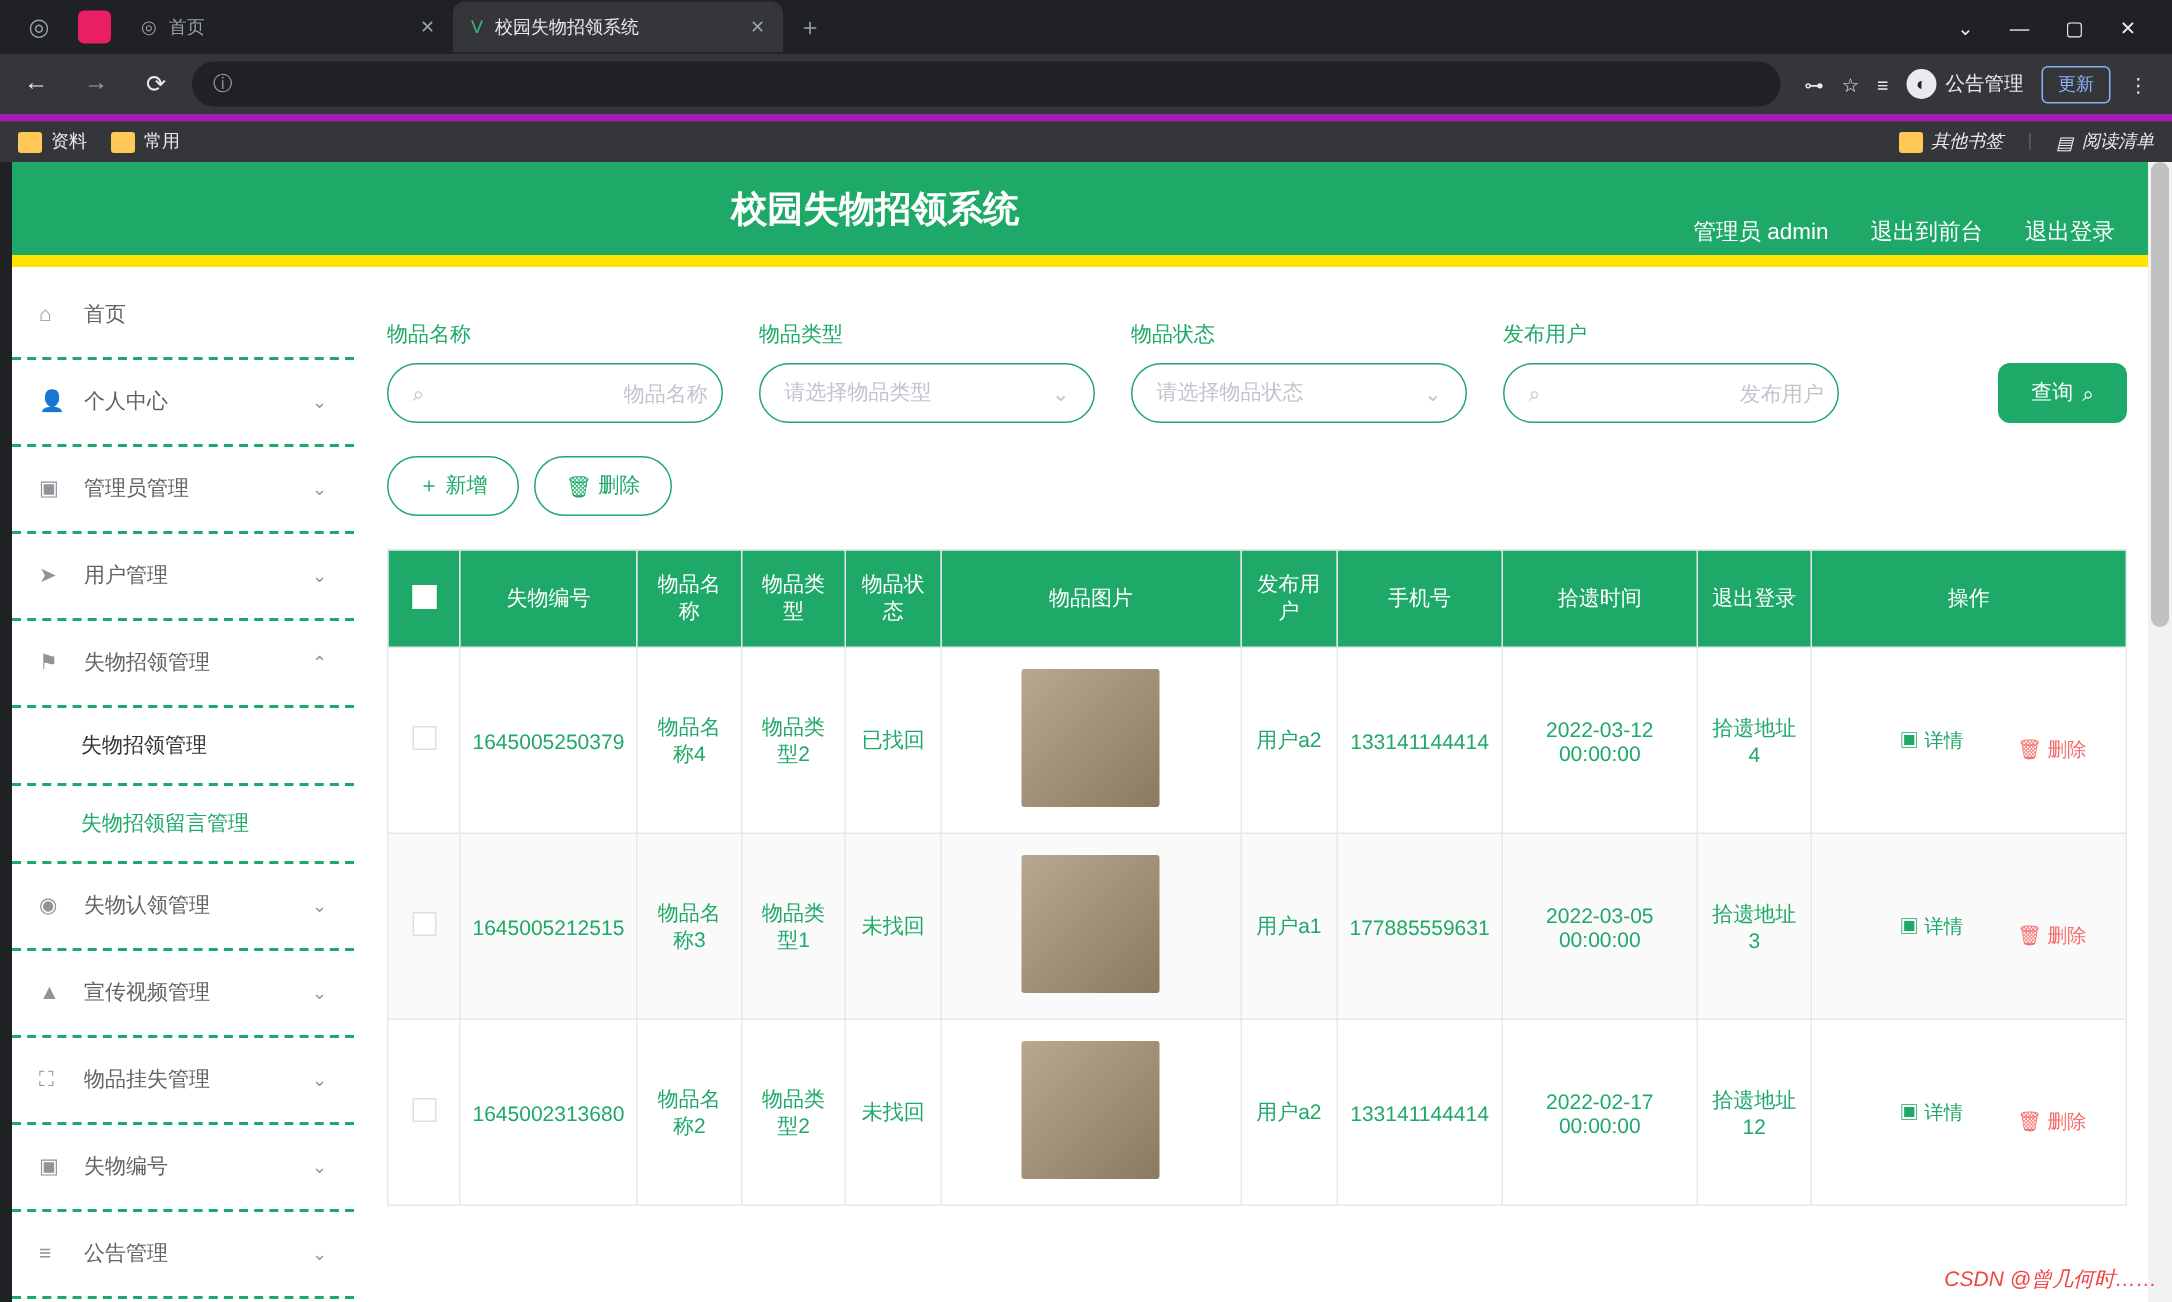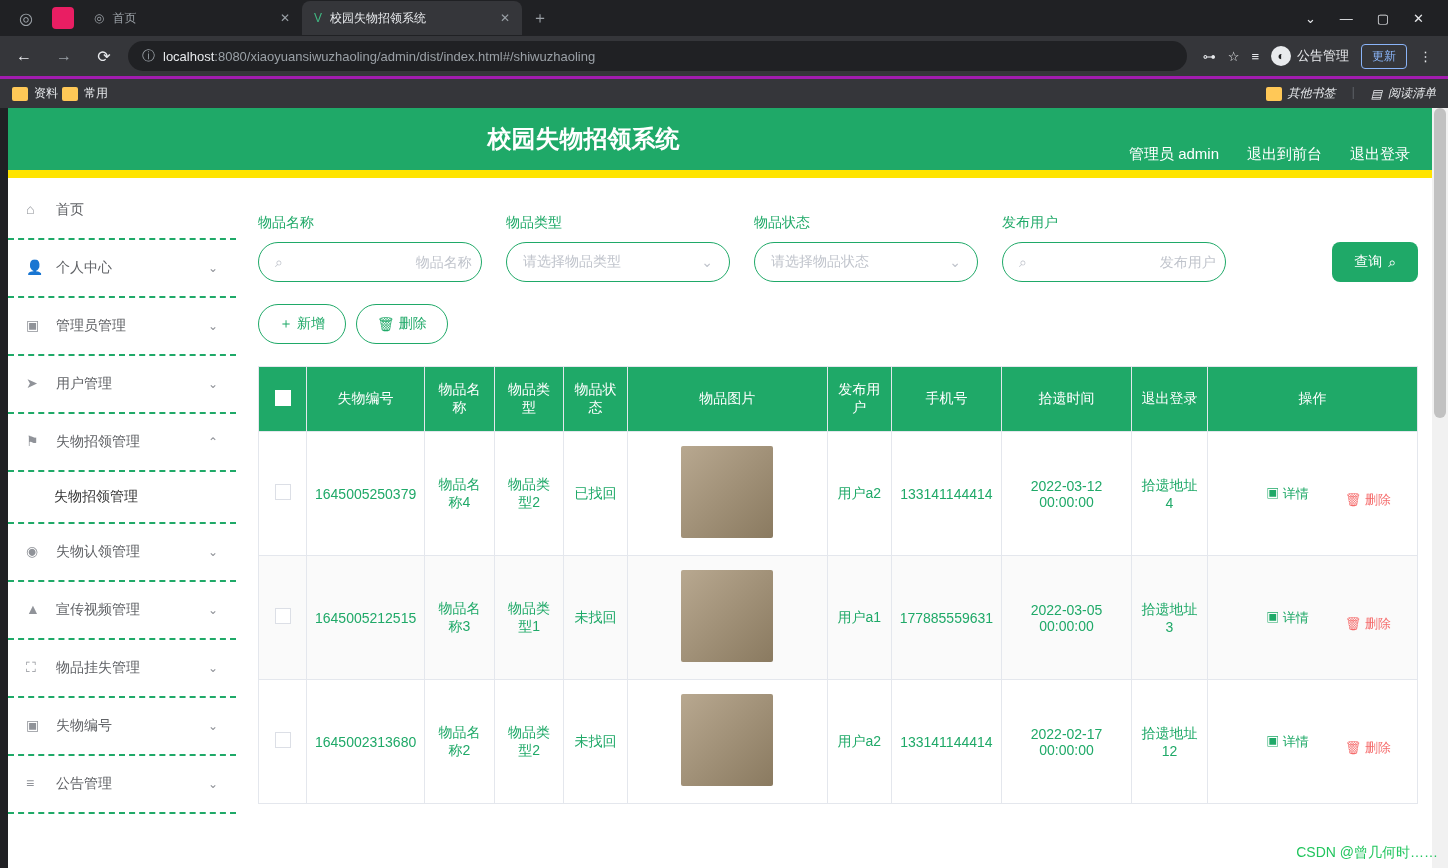--- a/index.html
+++ b/index.html
@@ -21,21 +21,21 @@
 .nav-btn { width:32px; height:32px; display:flex; align-items:center; justify-content:center; color:#9aa0a6; border-radius:50%; }
 .nav-btn.enabled { color:#e8eaed; }
 .url-box { flex:1; display:flex; align-items:center; background:#202124; border-radius:20px; height:30px; padding:0 14px; color:#9aa0a6; font-size:13px; gap:8px; }
 .url-text { color:#9aa0a6; }
 .url-text .host { color:#e8eaed; }
 .addr-right { display:flex; align-items:center; gap:12px; color:#e8eaed; font-size:13px; padding:0 8px; }
 .update-btn { border:1px solid #8ab4f8; color:#8ab4f8; padding:3px 10px; border-radius:4px; font-size:12px; }
 .incog { display:flex; align-items:center; gap:6px; }
 .incog-icon { width:20px; height:20px; background:#e8eaed; border-radius:50%; display:flex; align-items:center; justify-content:center; color:#202124; font-size:12px; }
 
-.bookmark-bar { display:flex; align-items:center; height:32px; background:#35363a; padding:0 12px; gap:4px; color:#e8eaed; font-size:12px; border-top:3px solid #a21caf; }
+.bookmark-bar { display:flex; align-items:center; height:32px; background:#35363a; padding:0 12px; gap:16px; color:#e8eaed; font-size:12px; border-top:5px solid #a21caf; }
 .bm-item { display:flex; align-items:center; gap:6px; }
 .bm-folder { width:16px; height:14px; background:#ffc857; border-radius:2px; }
 .bm-right { margin-left:auto; display:flex; gap:16px;font-style:italic; }
 
 
 .app { position:absolute; top:108px; left:8px; right:8px; bottom:0; background:#fff; display:flex; flex-direction:column; }
 .app-header { background:#1fa968; height:62px; display:flex; align-items:center; color:#fff; padding:0 30px; }
 .app-title { flex:1; text-align:center; font-size:24px; font-weight:bold; }
 .app-header-right { display:flex; gap:28px; font-size:15px;margin-top:30px; }
 .yellow-strip { height:8px; background:#ffe400; }
@@ -74,21 +74,21 @@
 .chk.white { border-color:#fff; }
 .img-ph { width:92px; height:92px; background:linear-gradient(135deg,#b8a890,#8a7a60); display:inline-block; border-radius:2px; }
 .row-btn { display:inline-flex; align-items:center; gap:4px; font-size:13px; padding:2px 6px; cursor:pointer; }
 .row-btn.detail { color:#1fa968; }
 .row-btn.del { color:#f56c6c;margin-top:12px; }
 .ops { display:flex; gap:24px; justify-content:flex-end; padding-right:12px; }
 
 .scrollbar-v { position:absolute; right:0; top:108px; bottom:0; width:16px; background:#f1f1f1; }
 .scrollbar-v::after { content:""; position:absolute; top:0; left:2px; right:2px; height:310px; background:#c1c1c1; border-radius:6px; }
 
-.watermark { position:absolute; right:10px; bottom:6px; color:#22c55e; font-size:14px; }
+.watermark { position:absolute; right:10px; bottom:6px; color:#ef4444; font-size:14px;font-style:italic; }
 </style>
 </head>
 <body>
 
 <div class="browser-top">
   <div class="tab-strip">
     <div class="tab-icon">◎</div>
     <div class="tab-icon pink"></div>
     <div class="tab inactive">
       <span>◎</span>
@@ -108,21 +108,20 @@
       <span>✕</span>
     </div>
   </div>
 
   <div class="addr-bar">
     <div class="nav-btn enabled">←</div>
     <div class="nav-btn">→</div>
     <div class="nav-btn enabled">⟳</div>
     <div class="url-box">
       <span>ⓘ</span>
-      <span class="url-text"><span class="host">localhost</span><span>:8080/xiaoyuansiwuzhaoling/admin/dist/index.html#/shiwuzhaoling</span></span>
     </div>
     <div class="addr-right">
       <span>⊶</span>
       <span>☆</span>
       <span>≡</span>
       <span class="incog">
         <span class="incog-icon">◐</span>
         <span>公告管理</span>
       </span>
       <span class="update-btn">更新</span>
@@ -185,20 +184,23 @@
           <span>用户管理</span>
           <span class="menu-arrow">⌄</span>
         </div>
         <div class="menu-item">
           <span class="menu-icon">⚑</span>
           <span>失物招领管理</span>
           <span class="menu-arrow">⌃</span>
         </div>
         <div class="menu-item sub dark">
           <span>失物招领管理</span>
+        </div>
+        <div class="menu-item sub">
+          <span>失物招领留言管理</span>
         </div>
         <div class="menu-item">
           <span class="menu-icon">◉</span>
           <span>失物认领管理</span>
           <span class="menu-arrow">⌄</span>
         </div>
         <div class="menu-item">
           <span class="menu-icon">▲</span>
           <span>宣传视频管理</span>
           <span class="menu-arrow">⌄</span>

